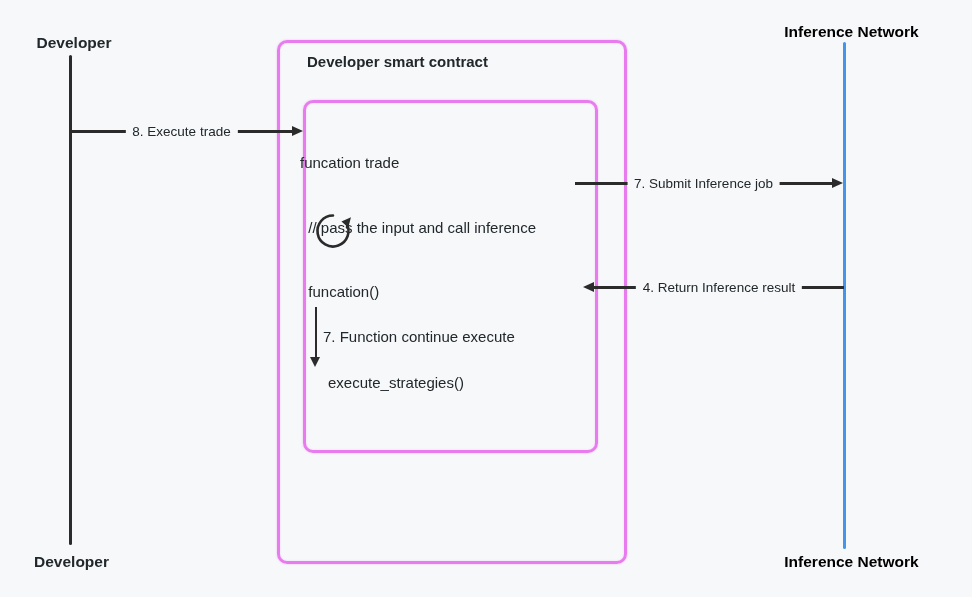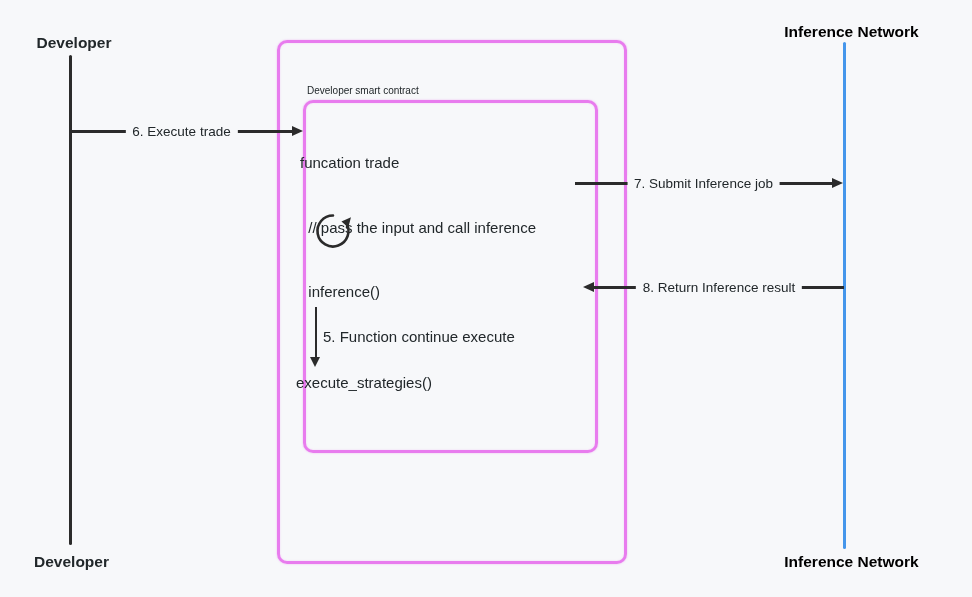--- a/index.html
+++ b/index.html
@@ -30,24 +30,23 @@
   .box {
     position: absolute;
     box-sizing: border-box;
     border: 3px solid #e87cee;
     border-radius: 10px;
     box-shadow: 0 0 2px rgba(232,124,238,0.55), inset 0 0 2px rgba(232,124,238,0.30);
     background: transparent;
   }
   .box-title {
     position: absolute;
-    font-size: 10px;
-    font-weight: 400;
+    font-size: 15px;
+    font-weight: 700;
     white-space: nowrap;
-    margin-top: 32px;
   }
   .code {
     position: absolute;
     font-size: 15px;
     font-weight: 500;
     line-height: 21.5px;
     white-space: pre;
   }
   .note {
     position: absolute;
@@ -111,42 +110,42 @@
   <div class="actor-label blue" style="left:780px; top:553px; width:143px;">Inference Network</div>
 
   <div class="box" style="left:277px; top:40px; width:350px; height:524px;"></div>
   <div class="box-title" style="left:307px; top:53px;">Developer smart contract</div>
 
   <div class="box" style="left:303px; top:100px; width:295px; height:353px;"></div>
 
   <div class="code" style="left:300px; top:109px;">
     <div>funcation trade</div>
     <div>  // pass the input and call inference</div>
-    <div>  inference()</div>
+    <div>  funcation()</div>
   </div>
 
   <svg style="position:absolute; left:314px; top:212px;" width="38" height="38" viewBox="0 0 38 38">
     <path d="M19,3.5 A15.5,15.5 0 1 0 32.4,11.25" fill="none" stroke="#2b2b2b" stroke-width="2.6" stroke-linecap="round"></path>
     <polygon points="0,-6.5 -4.5,3 4.5,3" fill="#2b2b2b" transform="translate(32.8,10.2) rotate(40)"></polygon>
   </svg>
 
   <div class="vline" style="left:314.5px; top:307px; height:52px;"></div>
   <div class="head-down" style="left:310px; top:357px;"></div>
-  <div class="note" style="left:323px; top:328px; white-space:nowrap;">5. Function continue execute</div>
+  <div class="note" style="left:323px; top:328px; white-space:nowrap;">7. Function continue execute</div>
 
-  <div class="note" style="left:296px; top:374px; white-space:nowrap;">execute_strategies()</div>
+  <div class="note" style="left:328px; top:374px; white-space:nowrap;">execute_strategies()</div>
 
   <div class="msg" style="left:71px; top:129.5px; width:221px;">
-    <span class="lbl">6. Execute trade</span>
+    <span class="lbl">8. Execute trade</span>
   </div>
   <div class="head-right" style="left:292px; top:125.5px;"></div>
 
   <div class="msg" style="left:575px; top:181.5px; width:257px;">
     <span class="lbl">7. Submit Inference job</span>
   </div>
   <div class="head-right" style="left:832px; top:177.5px;"></div>
 
   <div class="head-left" style="left:583px; top:281.5px;"></div>
   <div class="msg" style="left:594px; top:285.5px; width:250px;">
-    <span class="lbl">8. Return Inference result</span>
+    <span class="lbl">4. Return Inference result</span>
   </div>
 
 </div>
 
 </body></html>

